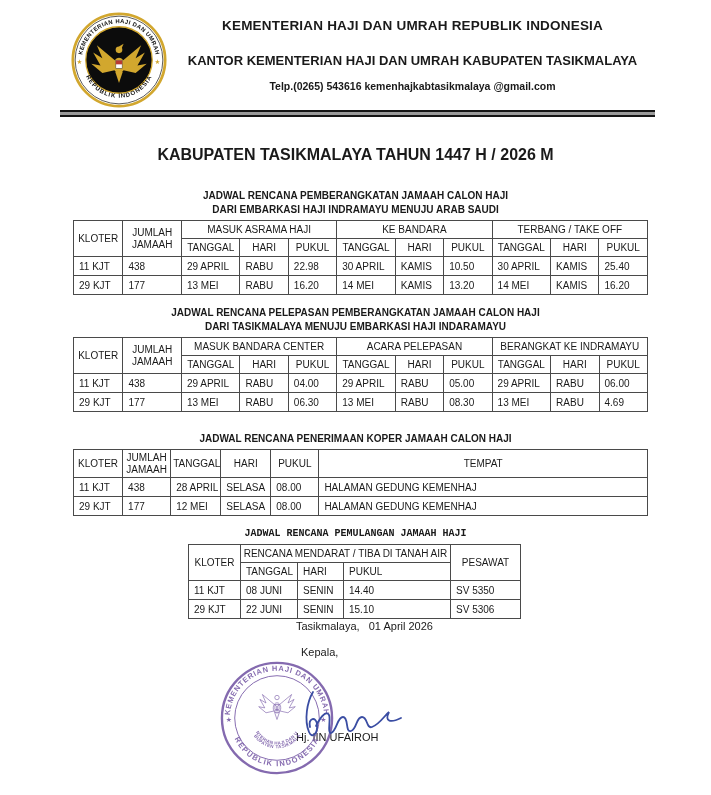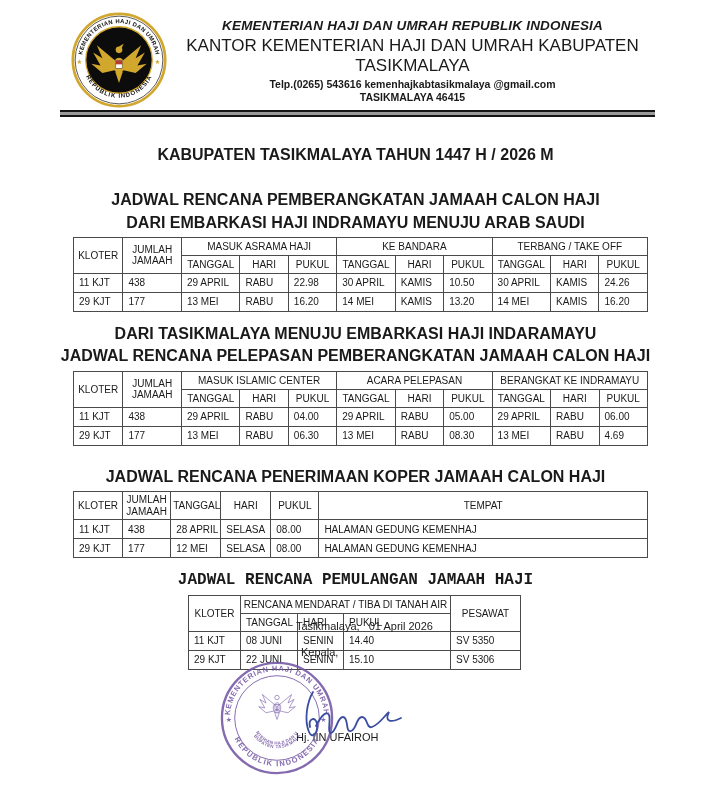--- a/index.html
+++ b/index.html
@@ -4,28 +4,28 @@
 <style>
   html,body{margin:0;padding:0;background:#fff;}
   .page{
     position:relative;width:711px;height:795px;background:#ffffff;
     font-family:"Liberation Sans", sans-serif;color:#1a1a1a;overflow:hidden;
   }
   
   .header-row{display:flex;align-items:flex-start;margin:12px 56px 0 70px;}
   .logo-wrap{width:100px;height:96px;flex:none;}
   .header-text{flex:1;text-align:center;padding-top:6px;}
-  .org1{font-size:13.5px;font-weight:bold;letter-spacing:.2px;margin-bottom:3px;font-style:italic;}
-  .org2{font-size:17px;font-weight:normal;margin-bottom:2px;}
+  .org1{font-size:13.5px;font-weight:bold;letter-spacing:.2px;margin-bottom:20px;}
+  .org2{font-size:13px;font-weight:bold;margin-bottom:12px;}
   .addr{font-size:10.5px;font-weight:bold;line-height:1.25;}
   .rule{margin:2px 56px 0 60px;height:3px;background:#9a9a9a;
         border-top:2px solid #151515;border-bottom:2px solid #151515;}
   
   .doc-title{margin-top:26px;text-align:center;font-weight:bold;font-size:16px;line-height:1.45;}
-  .sec-title{text-align:center;font-weight:bold;font-size:16px;line-height:1.4;}
+  .sec-title{text-align:center;font-weight:bold;font-size:10px;line-height:1.4;}
   .mt-s1{margin-top:23px;}
   .mt-s2{margin-top:11px;}
   .mt-s3{margin-top:20px;}
   .mt-s4{margin-top:11px;font-family:Liberation Mono, monospace;}
   
   table{border-collapse:collapse;table-layout:fixed;font-size:10px;color:#1a1a1a;}
   .tbl-wide{width:575px;margin-left:73px;margin-top:3px;}
   .tbl-small{width:332px;margin-left:188px;margin-top:3px;}
   th,td{border:1px solid #4a4a4a;font-weight:normal;overflow:hidden;white-space:nowrap;}
   th{text-align:center;vertical-align:middle;height:15px;padding:1px 2px;}
@@ -79,21 +79,20 @@
           </g>
           <rect x="48.6" y="52.5" width="6.8" height="8.4" fill="#ffffff" stroke="#333" stroke-width="0.5"></rect>
           <rect x="48.6" y="52.5" width="6.8" height="4.2" fill="#b93a32"></rect>
         </g>
       </svg>
     </div>
     <div class="header-text">
       <div class="org1">KEMENTERIAN HAJI DAN UMRAH REPUBLIK INDONESIA</div>
       <div class="org2">KANTOR KEMENTERIAN HAJI DAN UMRAH KABUPATEN TASIKMALAYA</div>
       <div class="addr">Telp.(0265) 543616 kemenhajkabtasikmalaya @gmail.com</div>
-      <div class="addr">TASIKMALAYA 46415</div>
     </div>
   </div>
   <div class="rule"></div>
 
   <div class="doc-title">
     <div>KABUPATEN TASIKMALAYA TAHUN 1447 H / 2026 M</div>
   </div>
 
   <div class="sec-title mt-s1">
     <div>JADWAL RENCANA PEMBERANGKATAN JAMAAH CALON HAJI</div>
@@ -136,61 +135,61 @@
       <td>11 KJT</td>
           <td>438</td>
           <td>29 APRIL</td>
           <td>RABU</td>
           <td>22.98</td>
           <td>30 APRIL</td>
           <td>KAMIS</td>
           <td>10.50</td>
           <td>30 APRIL</td>
           <td>KAMIS</td>
-          <td>24.26</td>
+          <td>25.40</td>
     </tr>
     <tr>
       <td>29 KJT</td>
           <td>177</td>
           <td>13 MEI</td>
           <td>RABU</td>
           <td>16.20</td>
           <td>14 MEI</td>
           <td>KAMIS</td>
           <td>13.20</td>
           <td>14 MEI</td>
           <td>KAMIS</td>
           <td>16.20</td>
     </tr>
   </tbody>
     </table>
 
   <div class="sec-title mt-s2">
+    <div>JADWAL RENCANA PELEPASAN PEMBERANGKATAN JAMAAH CALON HAJI</div>
     <div>DARI TASIKMALAYA MENUJU EMBARKASI HAJI INDARAMAYU</div>
-    <div>JADWAL RENCANA PELEPASAN PEMBERANGKATAN JAMAAH CALON HAJI</div>
   </div>
   <table class="tbl-wide">
     <colgroup>
         <col style="width:49px">
         <col style="width:58px">
         <col style="width:58px">
         <col style="width:48px">
         <col style="width:48px">
         <col style="width:58px">
         <col style="width:48px">
         <col style="width:48px">
         <col style="width:58px">
         <col style="width:48px">
         <col style="width:48px">
       </colgroup>
     <tbody>
         <tr>
       <th rowspan="2">KLOTER</th>
       <th rowspan="2" class="hdr2"><span>JUMLAH</span><br><span>JAMAAH</span></th>
-      <th colspan="3">MASUK ISLAMIC CENTER</th>
+      <th colspan="3">MASUK BANDARA CENTER</th>
       <th colspan="3">ACARA PELEPASAN</th>
       <th colspan="3">BERANGKAT KE INDRAMAYU</th>
     </tr>
     <tr>
       <th>TANGGAL</th>
       <th>HARI</th>
       <th>PUKUL</th>
       <th>TANGGAL</th>
       <th>HARI</th>
       <th>PUKUL</th>

